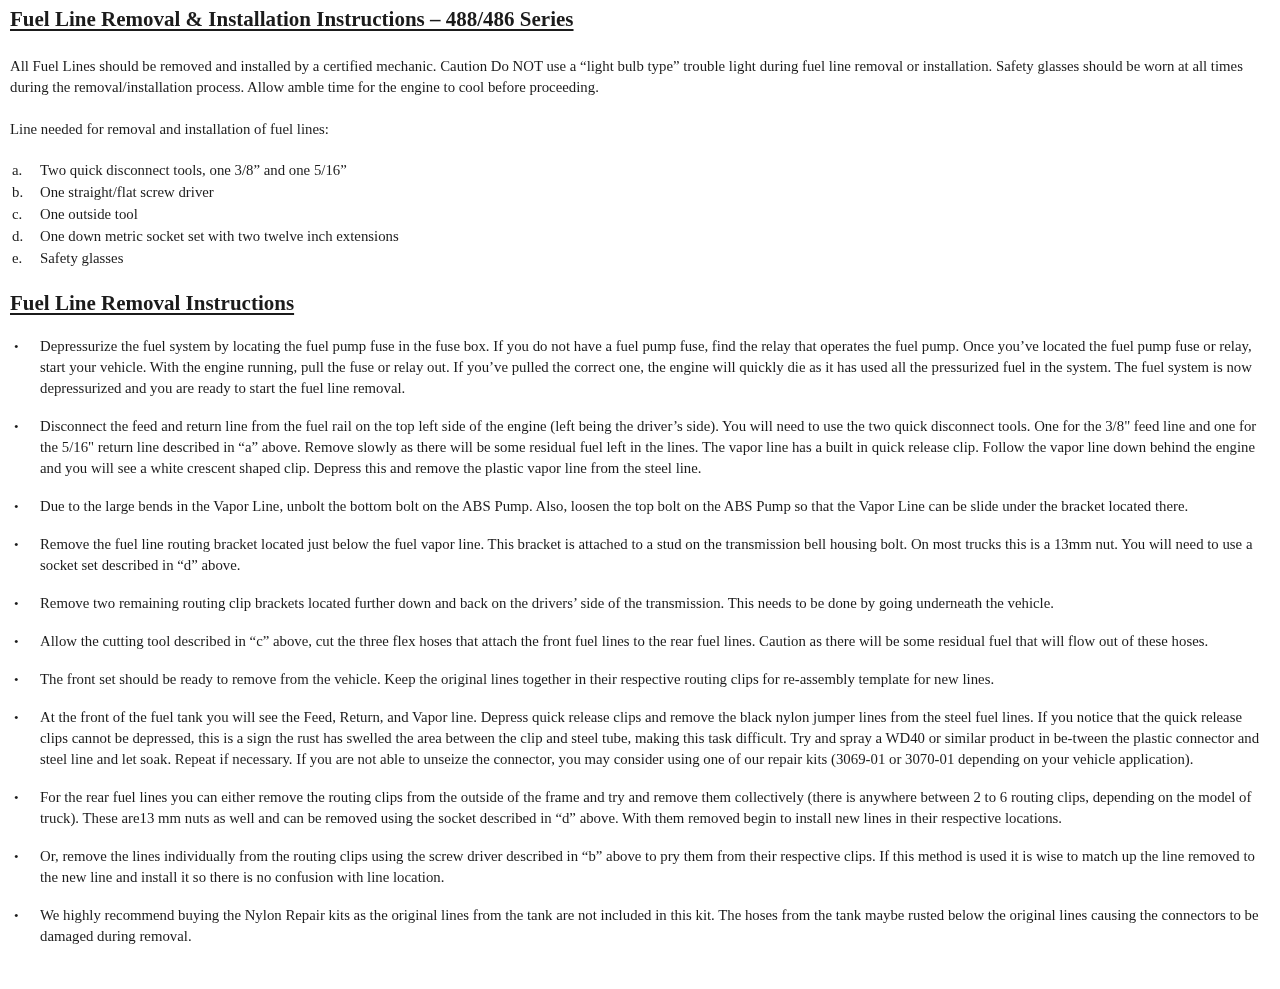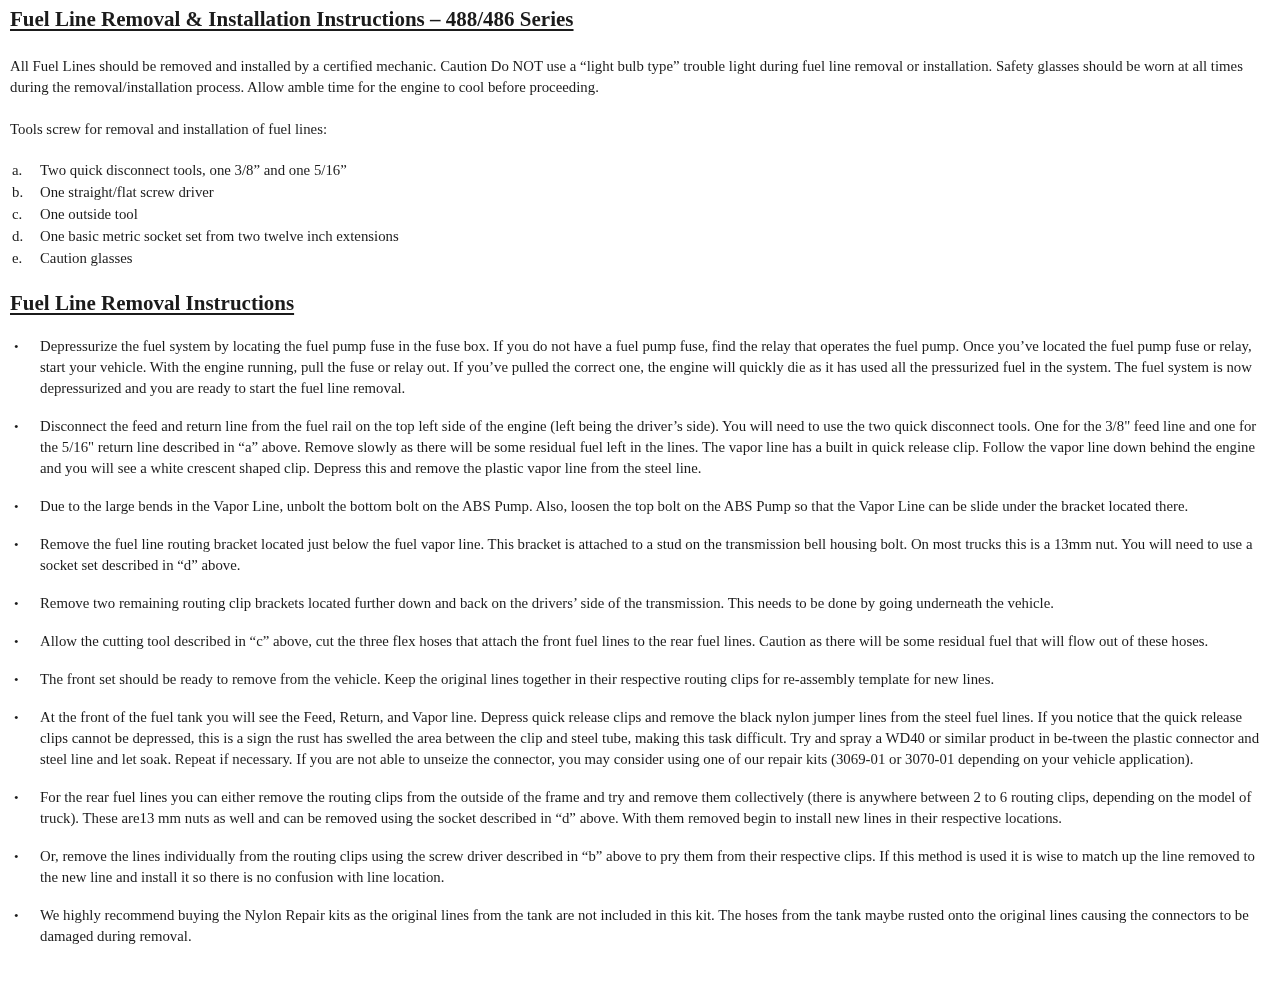--- a/index.html
+++ b/index.html
@@ -70,42 +70,42 @@
     flex: 1;
   }
 </style>
 </head>
 <body>
 
 <h1 class="doc-title">Fuel Line Removal &amp; Installation Instructions – 488/486 Series</h1>
 
 <p class="para">All Fuel Lines should be removed and installed by a certified mechanic. Caution Do NOT use a “light bulb type” trouble light during fuel line removal or installation. Safety glasses should be worn at all times during the removal/installation process. Allow amble time for the engine to cool before proceeding.</p>
 
-<p class="tools-intro">Tools screw for removal and installation of fuel lines:</p>
+<p class="tools-intro">Line needed for removal and installation of fuel lines:</p>
 
 <div class="tool-list">
   <div class="tool-item">
     <span class="marker">a.</span>
     <span class="text">Two quick disconnect tools, one 3/8” and one 5/16”</span>
   </div>
   <div class="tool-item">
     <span class="marker">b.</span>
     <span class="text">One straight/flat screw driver</span>
   </div>
   <div class="tool-item">
     <span class="marker">c.</span>
     <span class="text">One outside tool</span>
   </div>
   <div class="tool-item">
     <span class="marker">d.</span>
-    <span class="text">One basic metric socket set from two twelve inch extensions</span>
+    <span class="text">One down metric socket set with two twelve inch extensions</span>
   </div>
   <div class="tool-item">
     <span class="marker">e.</span>
-    <span class="text">Caution glasses</span>
+    <span class="text">Safety glasses</span>
   </div>
 </div>
 
 <h2 class="section-title">Fuel Line Removal Instructions</h2>
 
 <div>
   <div class="step">
     <span class="bullet">•</span>
     <span class="text">Depressurize the fuel system by locating the fuel pump fuse in the fuse box. If you do not have a fuel pump fuse, find the relay that operates the fuel pump. Once you’ve located the fuel pump fuse or relay, start your vehicle. With the engine running, pull the fuse or relay out. If you’ve pulled the correct one, the engine will quickly die as it has used all the pressurized fuel in the system. The fuel system is now depressurized and you are ready to start the fuel line removal.</span>
   </div>
@@ -140,15 +140,15 @@
   <div class="step">
     <span class="bullet">•</span>
     <span class="text">For the rear fuel lines you can either remove the routing clips from the outside of the frame and try and remove them collectively (there is anywhere between 2 to 6 routing clips, depending on the model of truck). These are13 mm nuts as well and can be removed using the socket described in “d” above. With them removed begin to install new lines in their respective locations.</span>
   </div>
   <div class="step">
     <span class="bullet">•</span>
     <span class="text">Or, remove the lines individually from the routing clips using the screw driver described in “b” above to pry them from their respective clips. If this method is used it is wise to match up the line removed to the new line and install it so there is no confusion with line location.</span>
   </div>
   <div class="step">
     <span class="bullet">•</span>
-    <span class="text">We highly recommend buying the Nylon Repair kits as the original lines from the tank are not included in this kit. The hoses from the tank maybe rusted onto the original lines causing the connectors to be damaged during removal.</span>
+    <span class="text">We highly recommend buying the Nylon Repair kits as the original lines from the tank are not included in this kit. The hoses from the tank maybe rusted below the original lines causing the connectors to be damaged during removal.</span>
   </div>
 </div>
 
 </body></html>

